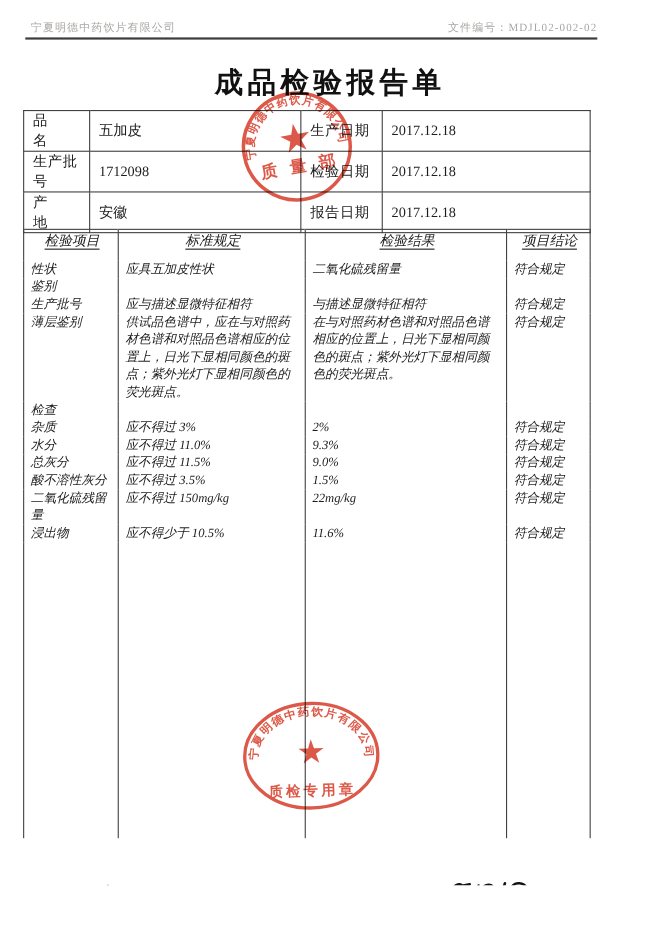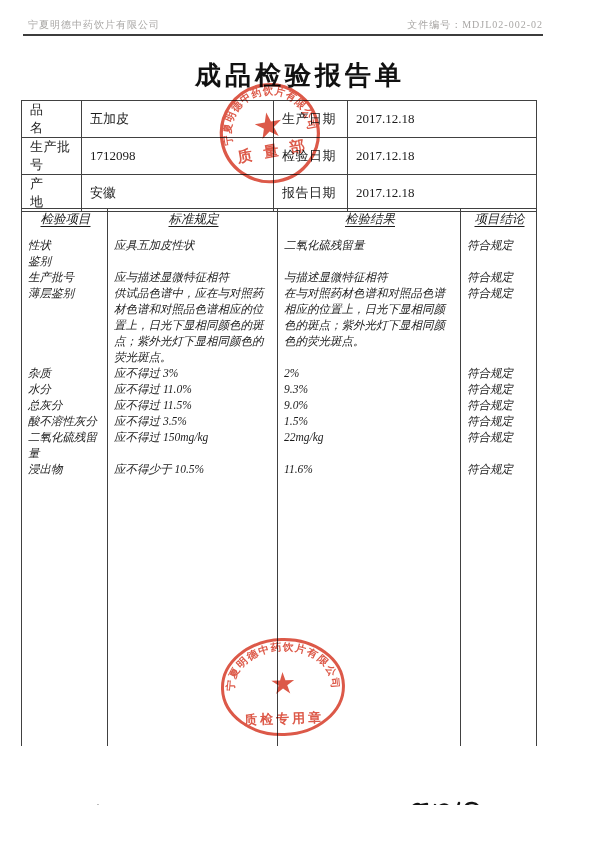--- a/index.html
+++ b/index.html
@@ -113,20 +113,26 @@
       <td>生产批号</td>
       <td>应与描述显微特征相符</td>
       <td>与描述显微特征相符</td>
       <td>符合规定</td>
     </tr>
         <tr class="body-row tall">
       <td>薄层鉴别</td>
       <td>供试品色谱中，应在与对照药材色谱和对照品色谱相应的位置上，日光下显相同颜色的斑点；紫外光灯下显相同颜色的荧光斑点。</td>
       <td>在与对照药材色谱和对照品色谱相应的位置上，日光下显相同颜色的斑点；紫外光灯下显相同颜色的荧光斑点。</td>
       <td>符合规定</td>
+    </tr>
+        <tr class="body-row">
+      <td>检查</td>
+      <td></td>
+      <td></td>
+      <td></td>
     </tr>
         <tr class="body-row">
       <td>杂质</td>
       <td>应不得过 3%</td>
       <td>2%</td>
       <td>符合规定</td>
     </tr>
         <tr class="body-row">
       <td>水分</td>
       <td>应不得过 11.0%</td>

